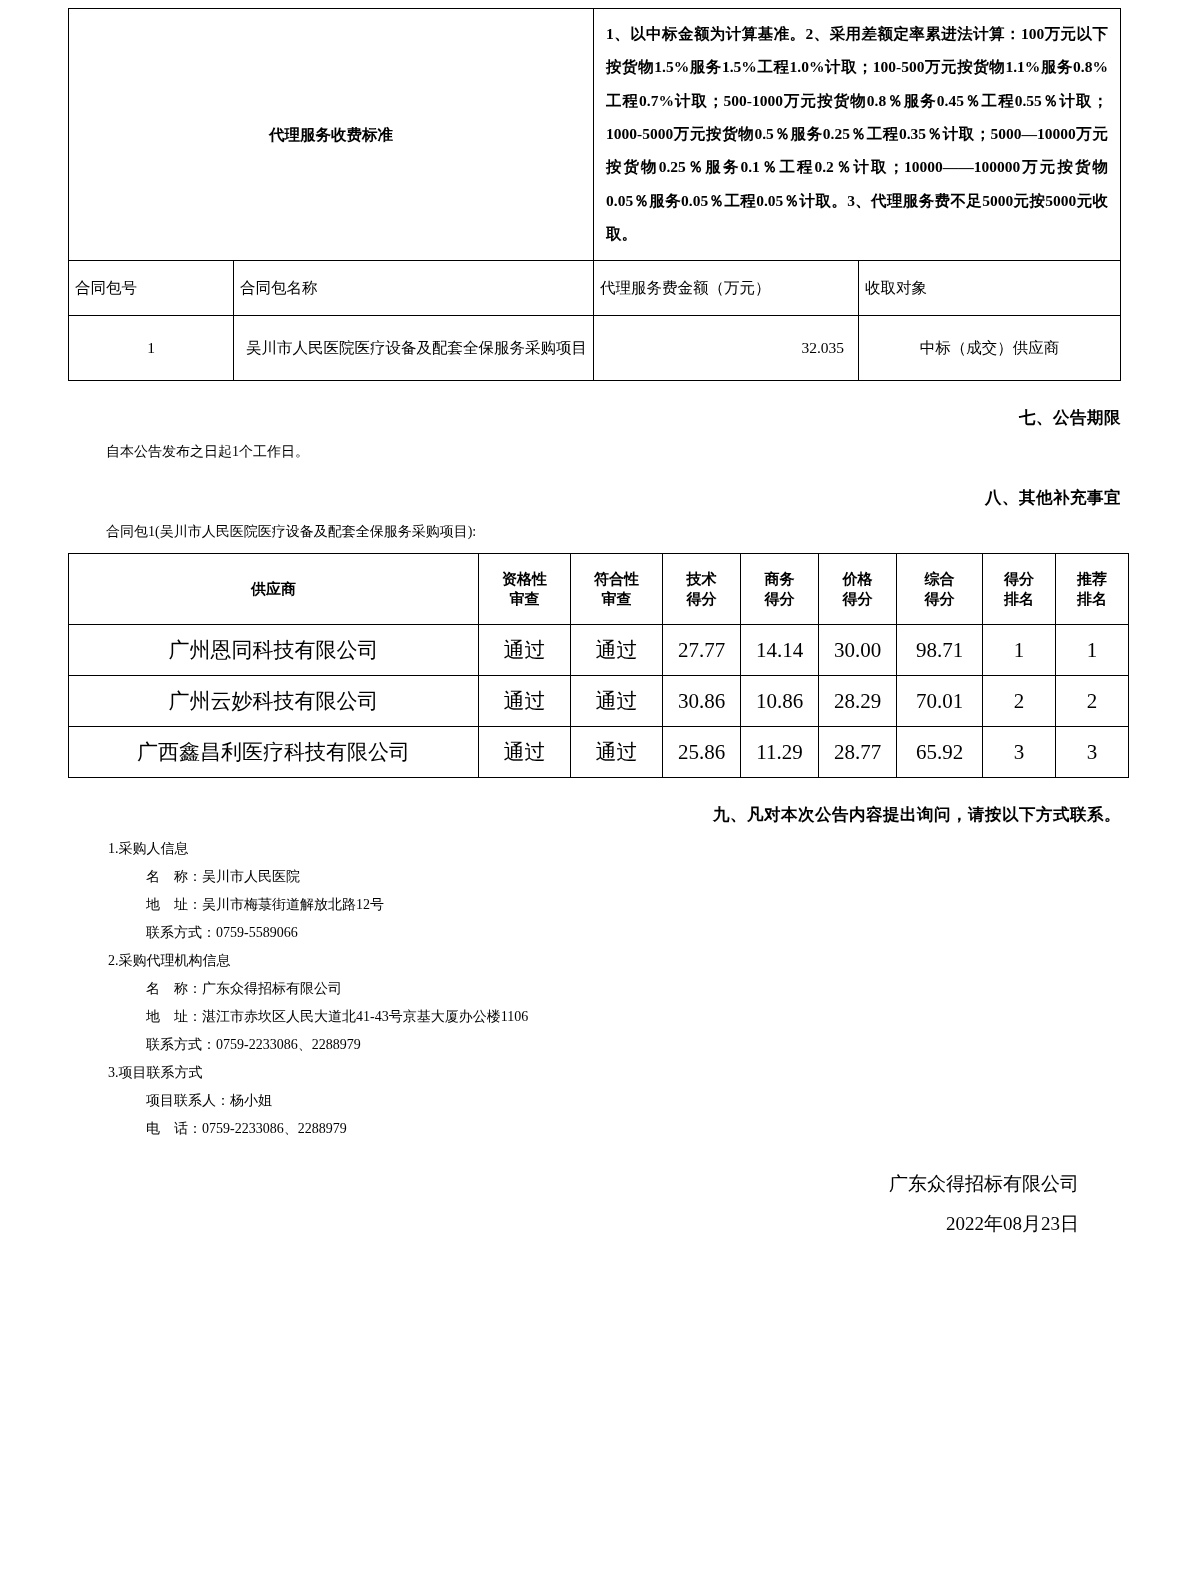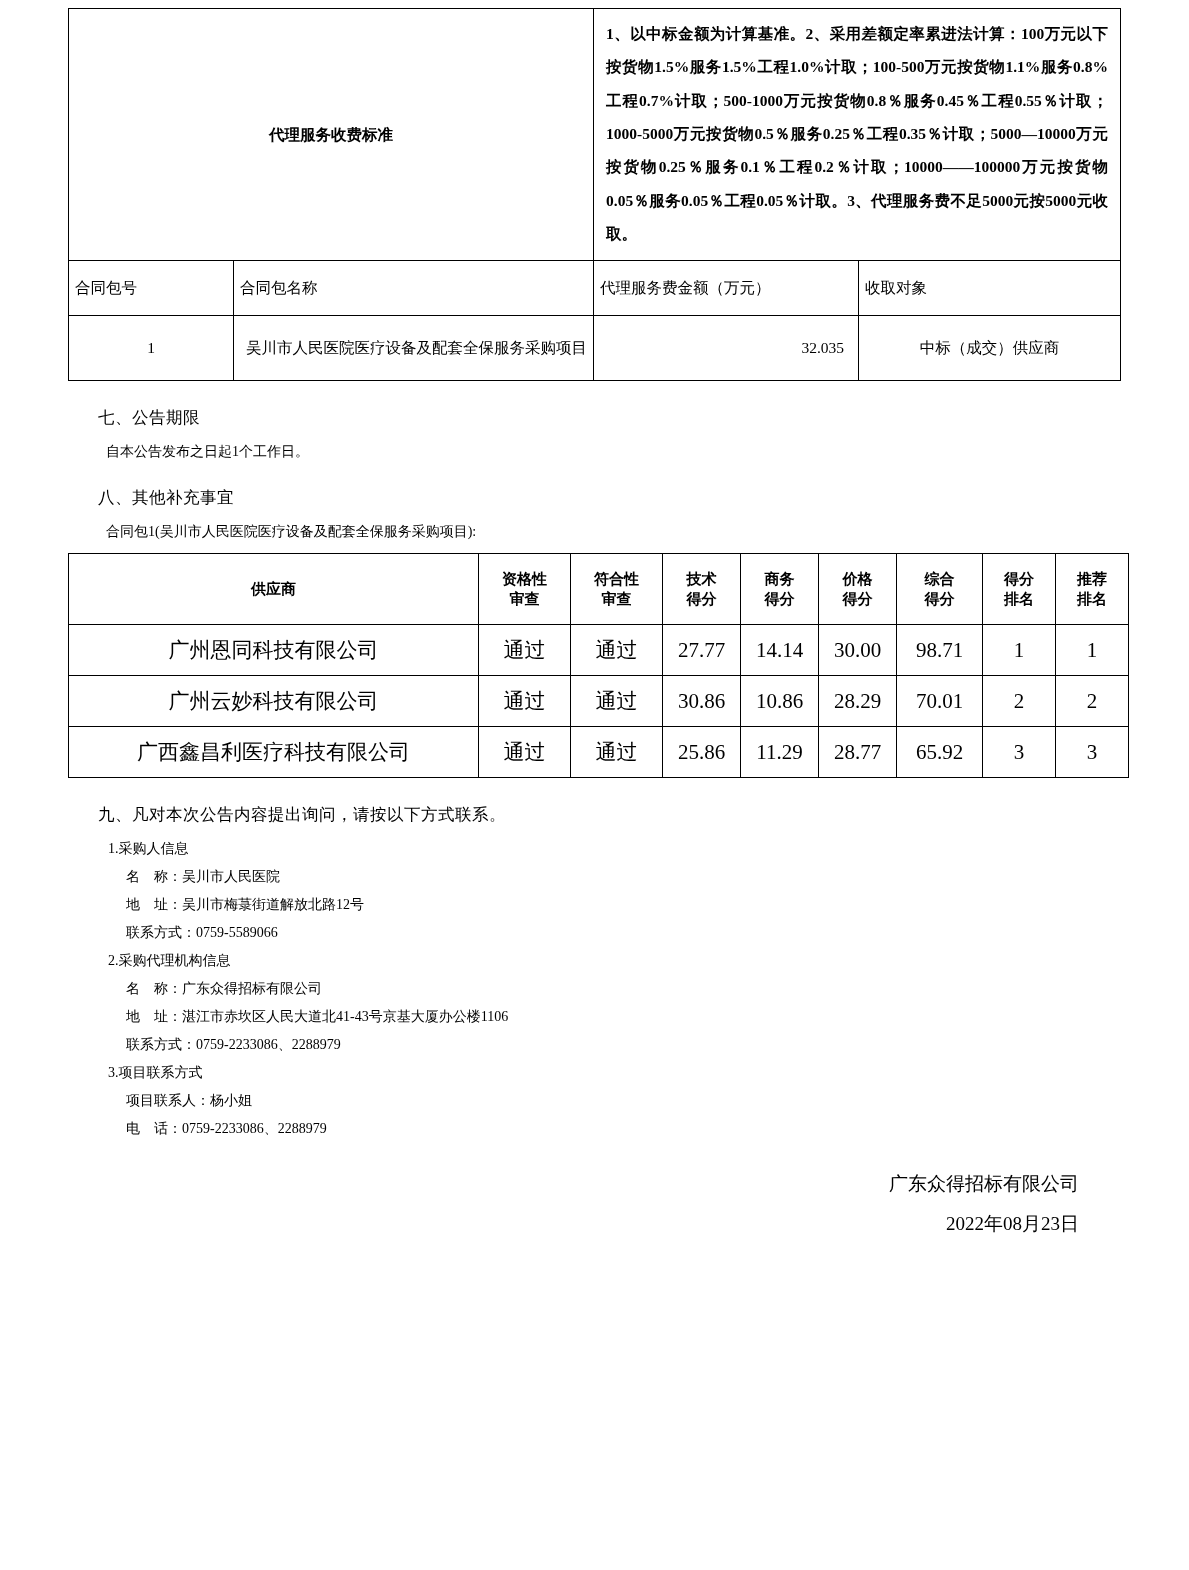--- a/index.html
+++ b/index.html
@@ -60,31 +60,32 @@
   .fee-row td {
     height: 56px;
   }
   .c-center { text-align: center; }
   .c-left { text-align: right; }
   .c-right { text-align: right; padding-right: 14px; }
 
   
   h2.section {
     font-size: 16.5px;
-    font-weight: normal;
+    font-weight: bold;
     margin: 26px 0 14px 30px;
     letter-spacing: 0.5px;
+    text-align: right;
   }
   p.para {
     font-size: 14px;
     margin: 0 0 10px 38px;
   }
   p.para.indent1 { margin-left: 38px; }
   p.para.indent2 { margin-left: 40px; }
-  p.para.indent3 { margin-left: 58px; }
+  p.para.indent3 { margin-left: 78px; }
 
   
   .score-table {
     margin-top: 12px;
   }
   .score-table th {
     text-align: center;
     font-weight: bold;
     font-size: 15px;
     line-height: 1.35;

